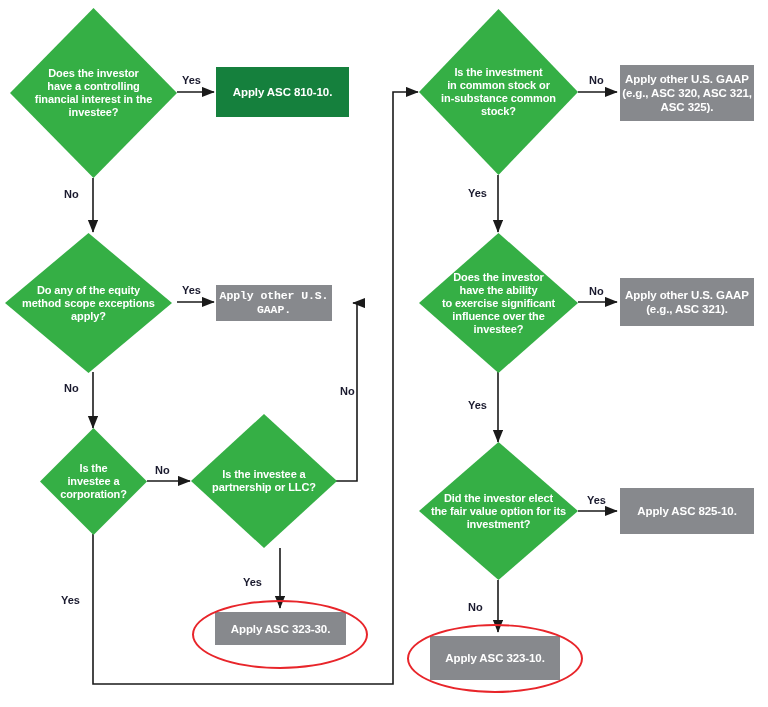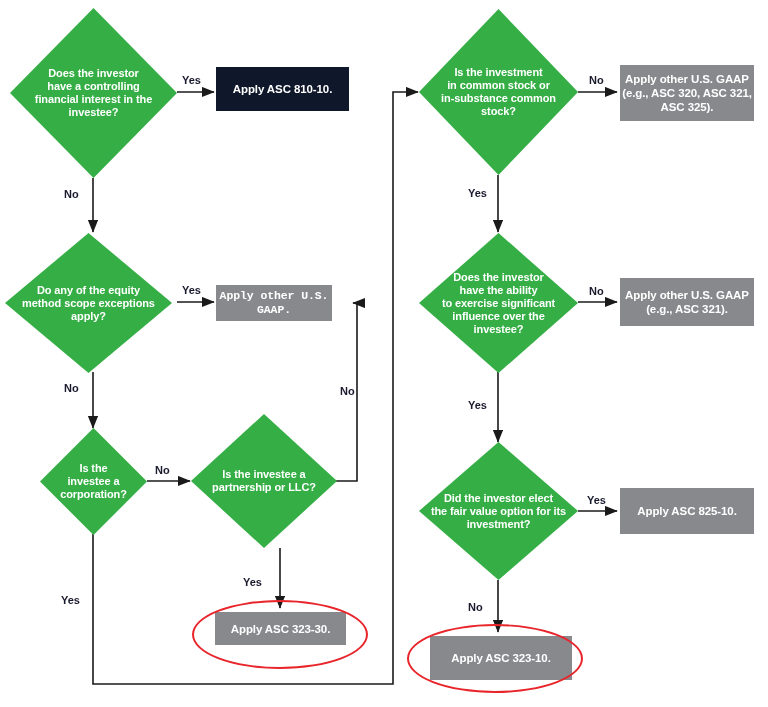--- a/index.html
+++ b/index.html
@@ -136,21 +136,21 @@
         <polygon points="83.5,0 167,85 83.5,170 0,85" fill="#35AF45"></polygon>
       </svg>
       <div class="dtext">
         <span>Does the investor</span><br>
         <span>have a controlling</span><br>
         <span>financial interest in the</span><br>
         <span>investee?</span>
       </div>
     </div>
 
-    <div class="node terminal" style="left:216px; top:67px; width:133px; height:44px; background:#0f172a;">
+    <div class="node terminal" style="left:216px; top:67px; width:133px; height:50px; background:#15803d;">
       <span>Apply ASC 810-10.</span>
     </div>
 
     <div class="node decision" style="left:5px; top:233px; width:167px; height:140px;">
       <svg class="dshape" viewBox="0 0 167 140" preserveAspectRatio="none">
         <polygon points="83.5,0 167,70 83.5,140 0,70" fill="#35AF45"></polygon>
       </svg>
       <div class="dtext">
         <span>Do any of the equity</span><br>
         <span>method scope exceptions</span><br>
@@ -237,21 +237,21 @@
         <span>Did the investor elect</span><br>
         <span>the fair value option for its</span><br>
         <span>investment?</span>
       </div>
     </div>
 
     <div class="node terminal" style="left:620px; top:488px; width:134px; height:46px; background:#87898D;">
       <span>Apply ASC 825-10.</span>
     </div>
 
-    <div class="node terminal" style="left:430px; top:636px; width:142px; height:44px; background:#87898D;">
+    <div class="node terminal" style="left:430px; top:636px; width:130px; height:44px; background:#87898D;">
       <span>Apply ASC 323-10.</span>
     </div>
 
     <div class="highlight-ellipse" style="left:407px; top:624px; width:176px; height:69px;"></div>
 
     <div class="edge-label" style="left:182px; top:74px;">Yes</div>
     <div class="edge-label" style="left:64px; top:188px;">No</div>
 
     <div class="edge-label" style="left:182px; top:284px;">Yes</div>
     <div class="edge-label" style="left:64px; top:382px;">No</div>

